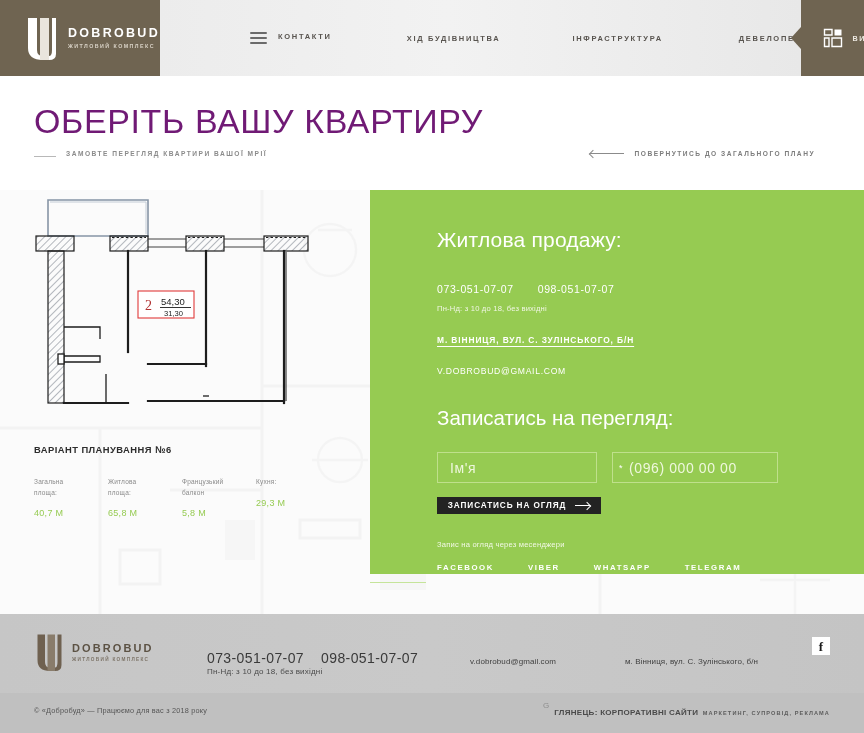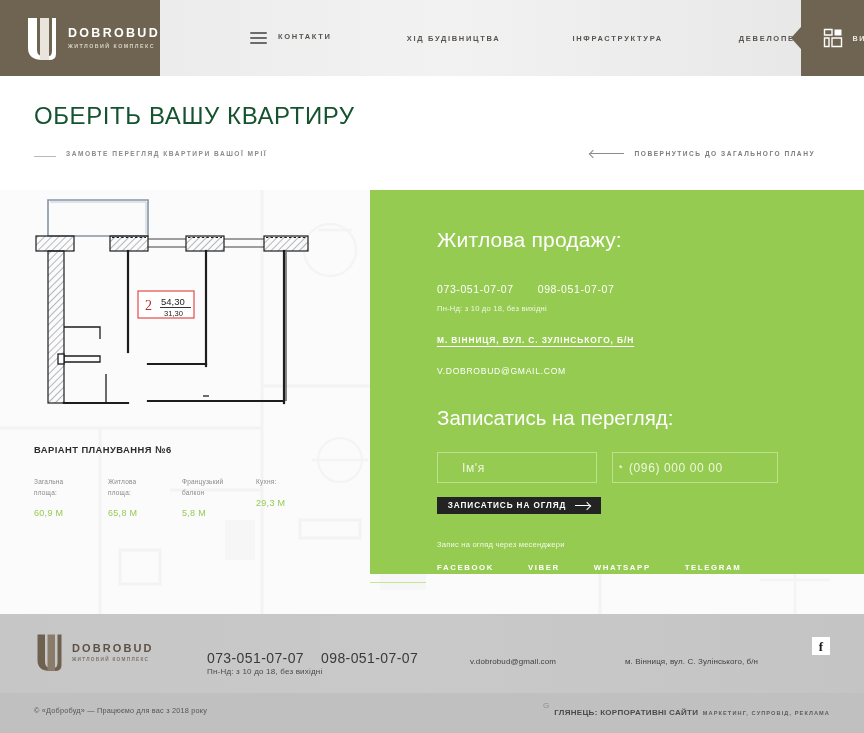--- a/index.html
+++ b/index.html
@@ -46,21 +46,21 @@
     content:""; position:absolute; left:-10px; top:50%; transform:translateY(-50%);
     width:0;height:0;border-top:11px solid transparent;border-bottom:11px solid transparent;
     border-right:10px solid #6f6451;
   }
   .plan-icon { width:20px; height:20px; flex:none; }
   .select-label { font-size:7.2px; letter-spacing:1.6px; color:#ece8e0; font-weight:bold; white-space:nowrap; }
 
   
   .title-wrap { position:absolute; top:104px; left:34px; }
   h1.page-title {
-    font-size:24px; font-weight:400; color:#14532d; letter-spacing:0.6px;
+    font-size:34px; font-weight:400; color:#701a75; letter-spacing:0.6px;
     white-space:nowrap; line-height:1;
   }
   .subline { position:absolute; top:150px; left:0; width:864px; }
   .sub-rule { position:absolute; left:34px; top:6px; width:22px; height:1px; background:#b8b8b8; }
   .sub-text {
     position:absolute; left:66px; top:0;
     font-size:6.6px; letter-spacing:1.5px; color:#8b8b8b; font-weight:bold; text-transform:uppercase;
   }
   .back-link { position:absolute; right:49px; top:0; display:flex; align-items:center; gap:11px; cursor:pointer; }
   .back-arrow { width:34px; height:7px; position:relative; }
@@ -104,22 +104,22 @@
     margin-top:22px; font-size:8.4px; color:#ffffff; font-weight:bold;
     letter-spacing:.9px; text-decoration:underline; text-underline-offset:2.5px; cursor:pointer;
   }
   .gp-email { margin-top:21px; font-size:8.6px; color:#ffffff; letter-spacing:.7px; cursor:pointer; }
   .gp-form-title { margin-top:30px; font-size:20.5px; color:#ffffff; font-weight:400; }
 
   .form-row { margin-top:22px; display:flex; gap:15px; }
   .fld { position:relative; }
   .fld input {
     background:transparent; border:1px solid #bfe08c; outline:none;
-    height:31px; color:#fff; font-size:12px; letter-spacing:.6px;
-    font-family:"Liberation Sans", sans-serif; padding:0 24px;
+    height:31px; color:#fff; font-size:14px; letter-spacing:.6px;
+    font-family:"Liberation Sans", sans-serif; padding:0 12px;
   }
   .fld input::placeholder { color:#eef7dd; opacity:1; }
   #name-input { width:160px; }
   #phone-input { width:166px; padding-left:16px; }
   .req-dot {
     position:absolute; left:7px; top:50%; transform:translateY(-50%);
     color:#ffffff; font-size:9px; line-height:1;
   }
 
   .submit-btn {
@@ -318,21 +318,21 @@
     </svg>
 
     <div class="plan-info">
       <div class="plan-variant">ВАРІАНТ ПЛАНУВАННЯ №6</div>
       <div class="stats">
         <div class="stat">
           <div class="stat-label">
             <span>Загальна</span><br>
             <span>площа:</span>
           </div>
-          <div class="stat-value">60,9 М</div>
+          <div class="stat-value">40,7 М</div>
         </div>
         <div class="stat">
           <div class="stat-label">
             <span>Житлова</span><br>
             <span>площа:</span>
           </div>
           <div class="stat-value">65,8 М</div>
         </div>
         <div class="stat">
           <div class="stat-label">

